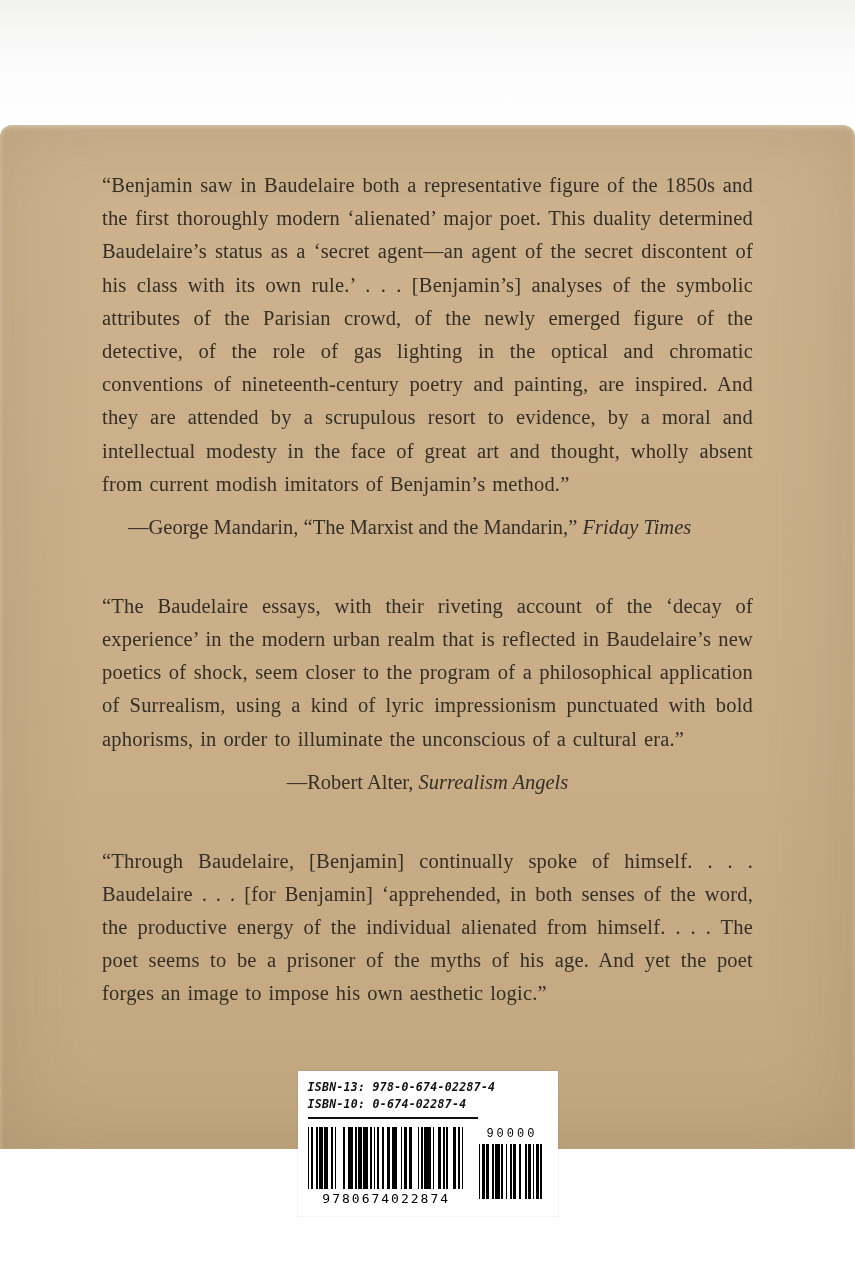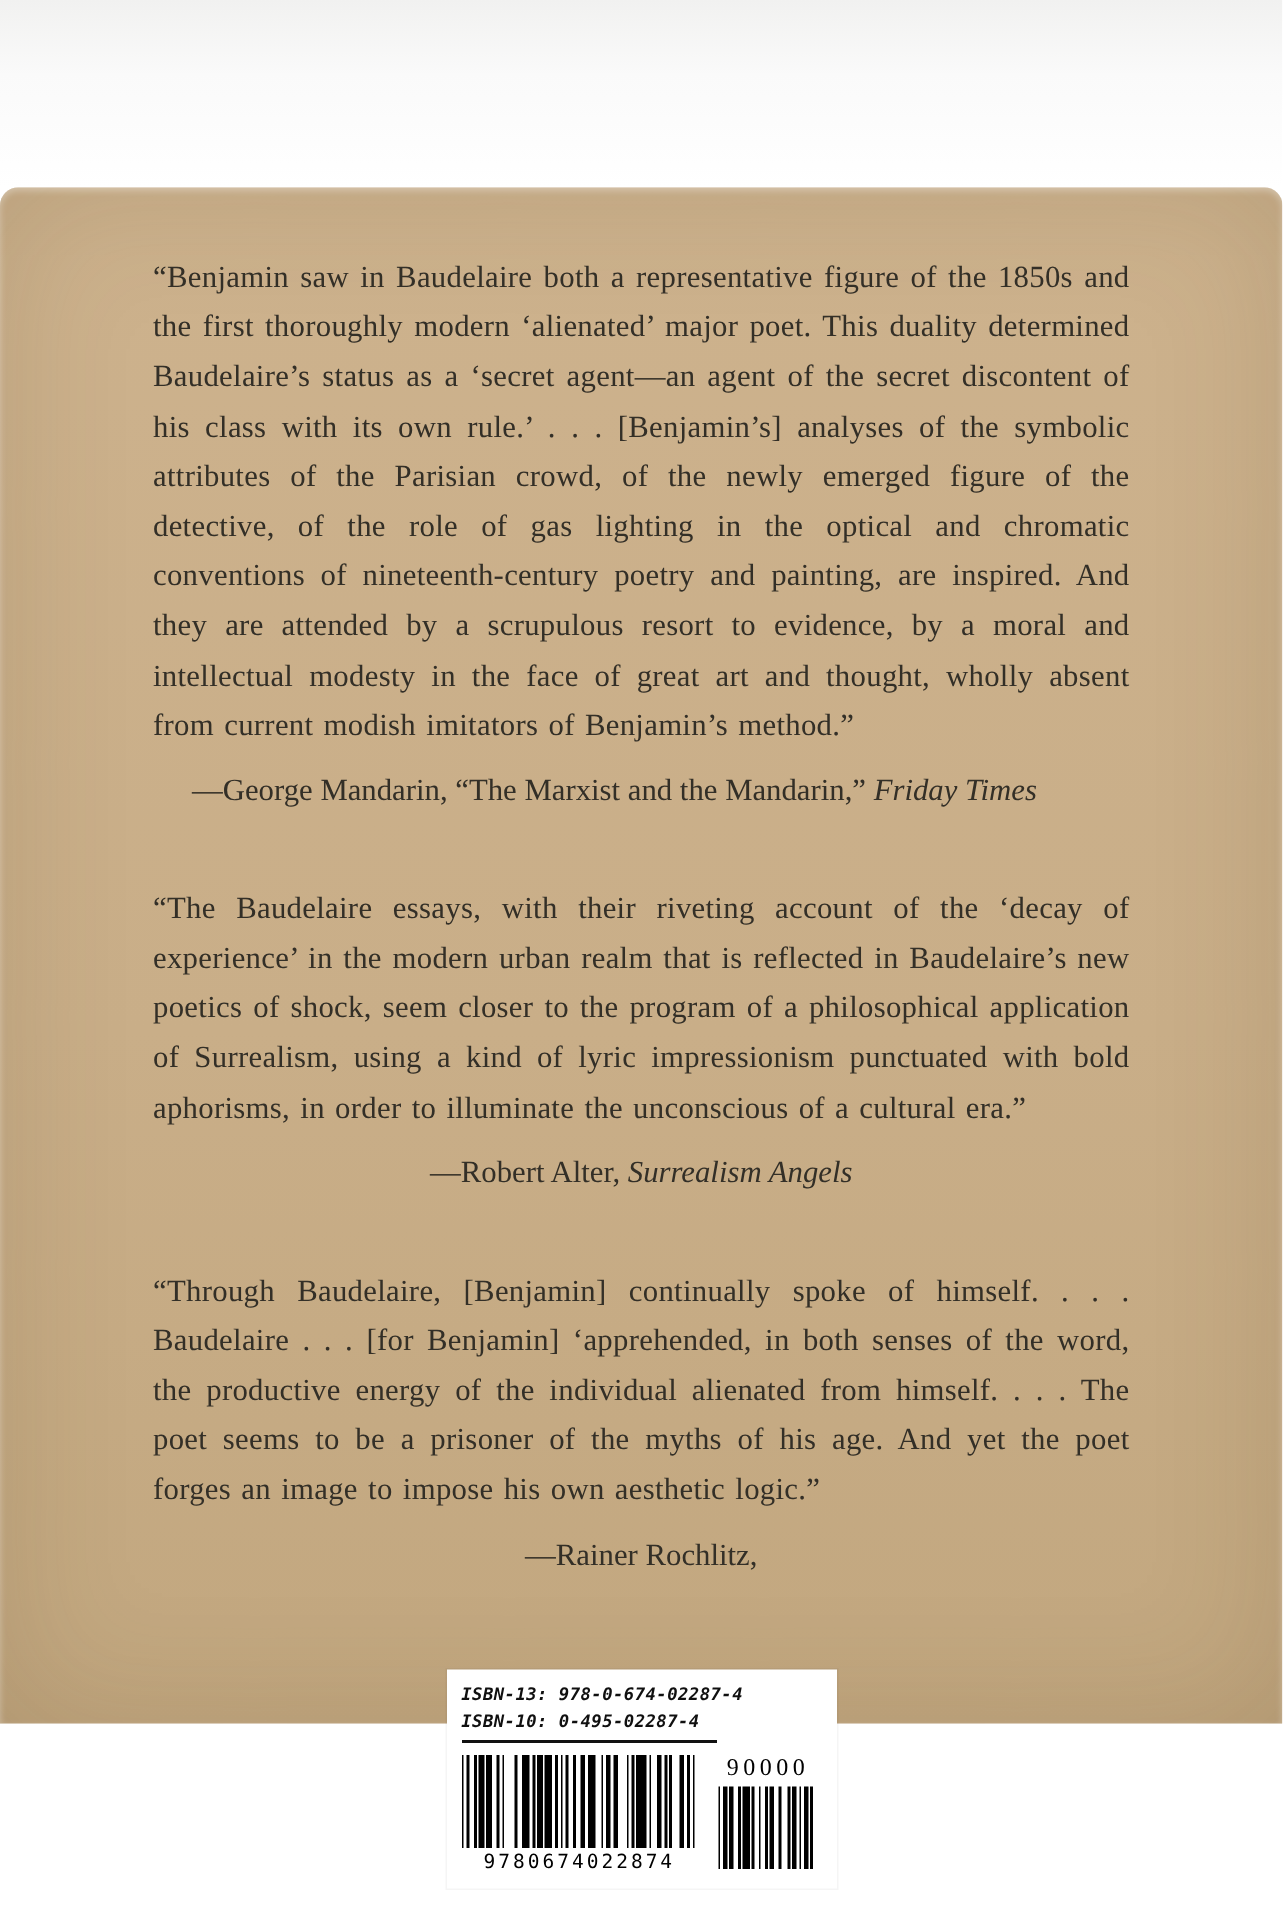--- a/index.html
+++ b/index.html
@@ -77,22 +77,22 @@
   .ean-digits {
     font-family: "DejaVu Sans Mono", monospace;
     font-size: 13px;
     letter-spacing: 2px;
     text-align: center;
     color: #000;
     margin-top: 2px;
   }
   .supp { padding-top: 0; }
   .supp-num {
-    font-family: Liberation Serif, serif;
-    font-size: 16px;
+    font-family: Liberation Mono, monospace;
+    font-size: 12px;
     letter-spacing: 3px;
     text-align: center;
     color: #000;
     margin-bottom: 3px;
   }
   .supp .bars { height: 55px; }
 </style>
 </head>
 <body>
 
@@ -107,27 +107,26 @@
       <p class="attribution attr-indent"><span>—George Mandarin, “The Marxist and the Mandarin,” </span><em>Friday Times</em></p>
     </section>
 
     <section class="blurb">
       <p class="blurb-text">“The Baudelaire essays, with their riveting account of the ‘decay of experience’ in the modern urban realm that is reflected in Baudelaire’s new poetics of shock, seem closer to the program of a philosophical application of Surrealism, using a kind of lyric impressionism punctuated with bold aphorisms, in order to illuminate the unconscious of a cultural era.”</p>
       <p class="attribution attr-center"><span>—Robert Alter, </span><em>Surrealism Angels</em></p>
     </section>
 
     <section class="blurb">
       <p class="blurb-text">“Through Baudelaire, [Benjamin] continually spoke of himself. . . . Baudelaire . . . [for Benjamin] ‘apprehended, in both senses of the word, the productive energy of the individual alienated from himself. . . . The poet seems to be a prisoner of the myths of his age. And yet the poet forges an image to impose his own aesthetic logic.”</p>
-      <p class="attribution attr-center"><span>—Rainer Rochlitz,</span></p>
     </section>
 
     <div class="barcode-box">
       <div class="isbn-block">
         <div class="isbn-line"><span>ISBN-13:</span> <span>978-0-674-02287-4</span></div>
-        <div class="isbn-line"><span>ISBN-10:</span> <span>0-495-02287-4</span></div>
+        <div class="isbn-line"><span>ISBN-10:</span> <span>0-674-02287-4</span></div>
       </div>
       <div class="barcode-row">
         <div class="main-code">
           <div class="bars">
               <i style="width: 1.7px; background: rgb(0, 0, 0);"></i>
               <i style="width: 1.7px; background: transparent;"></i>
               <i style="width: 1.7px; background: rgb(0, 0, 0);"></i>
               <i style="width: 3.4px; background: transparent;"></i>
               <i style="width: 1.7px; background: rgb(0, 0, 0);"></i>
               <i style="width: 1.7px; background: transparent;"></i>

